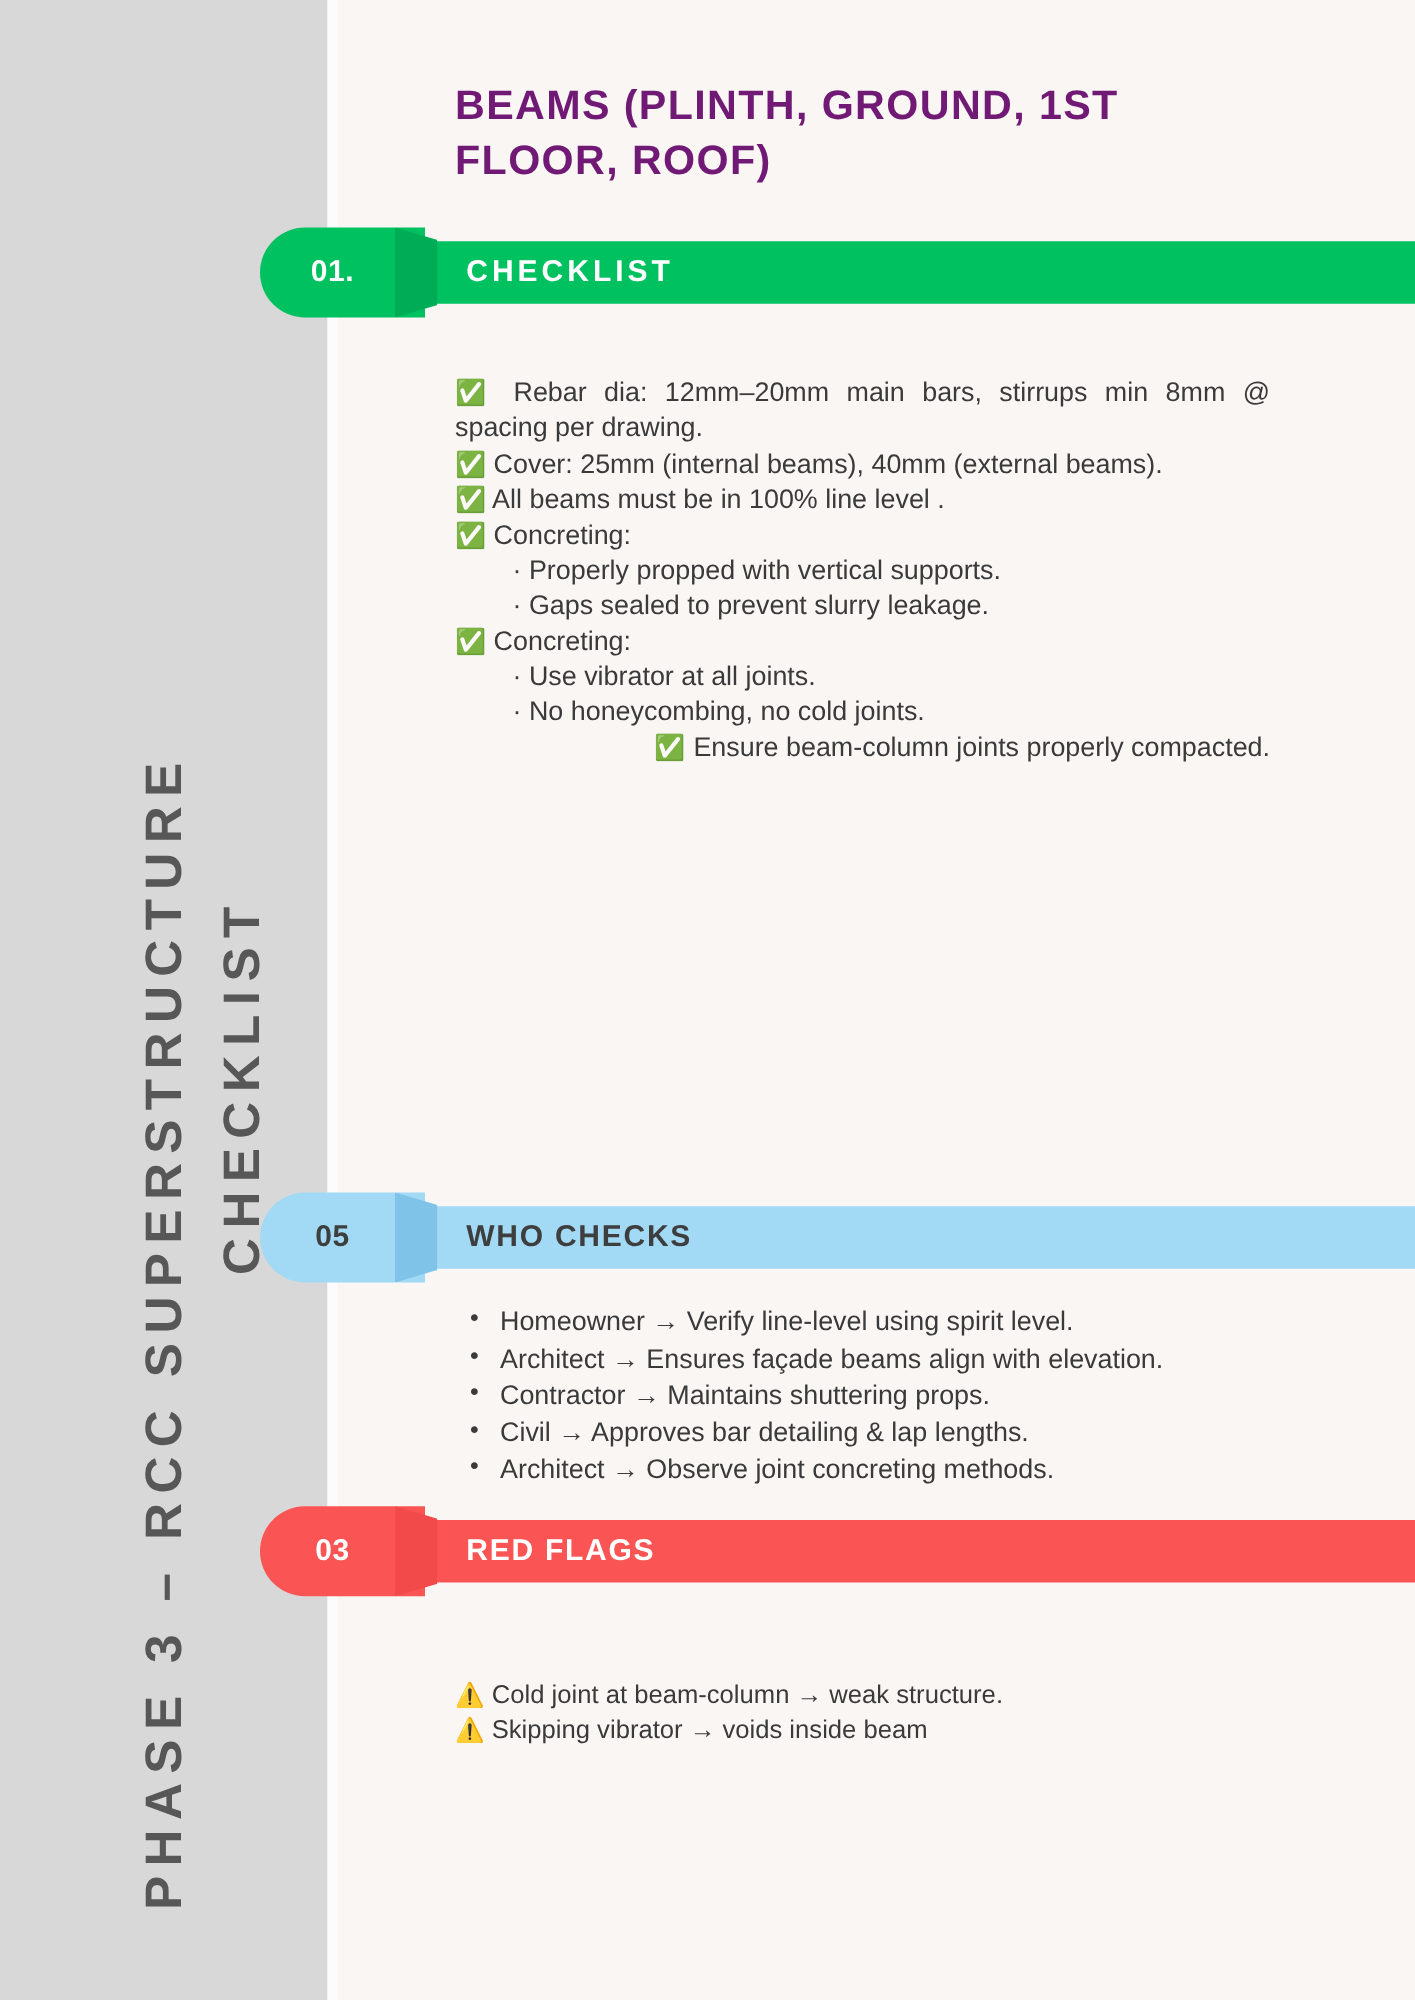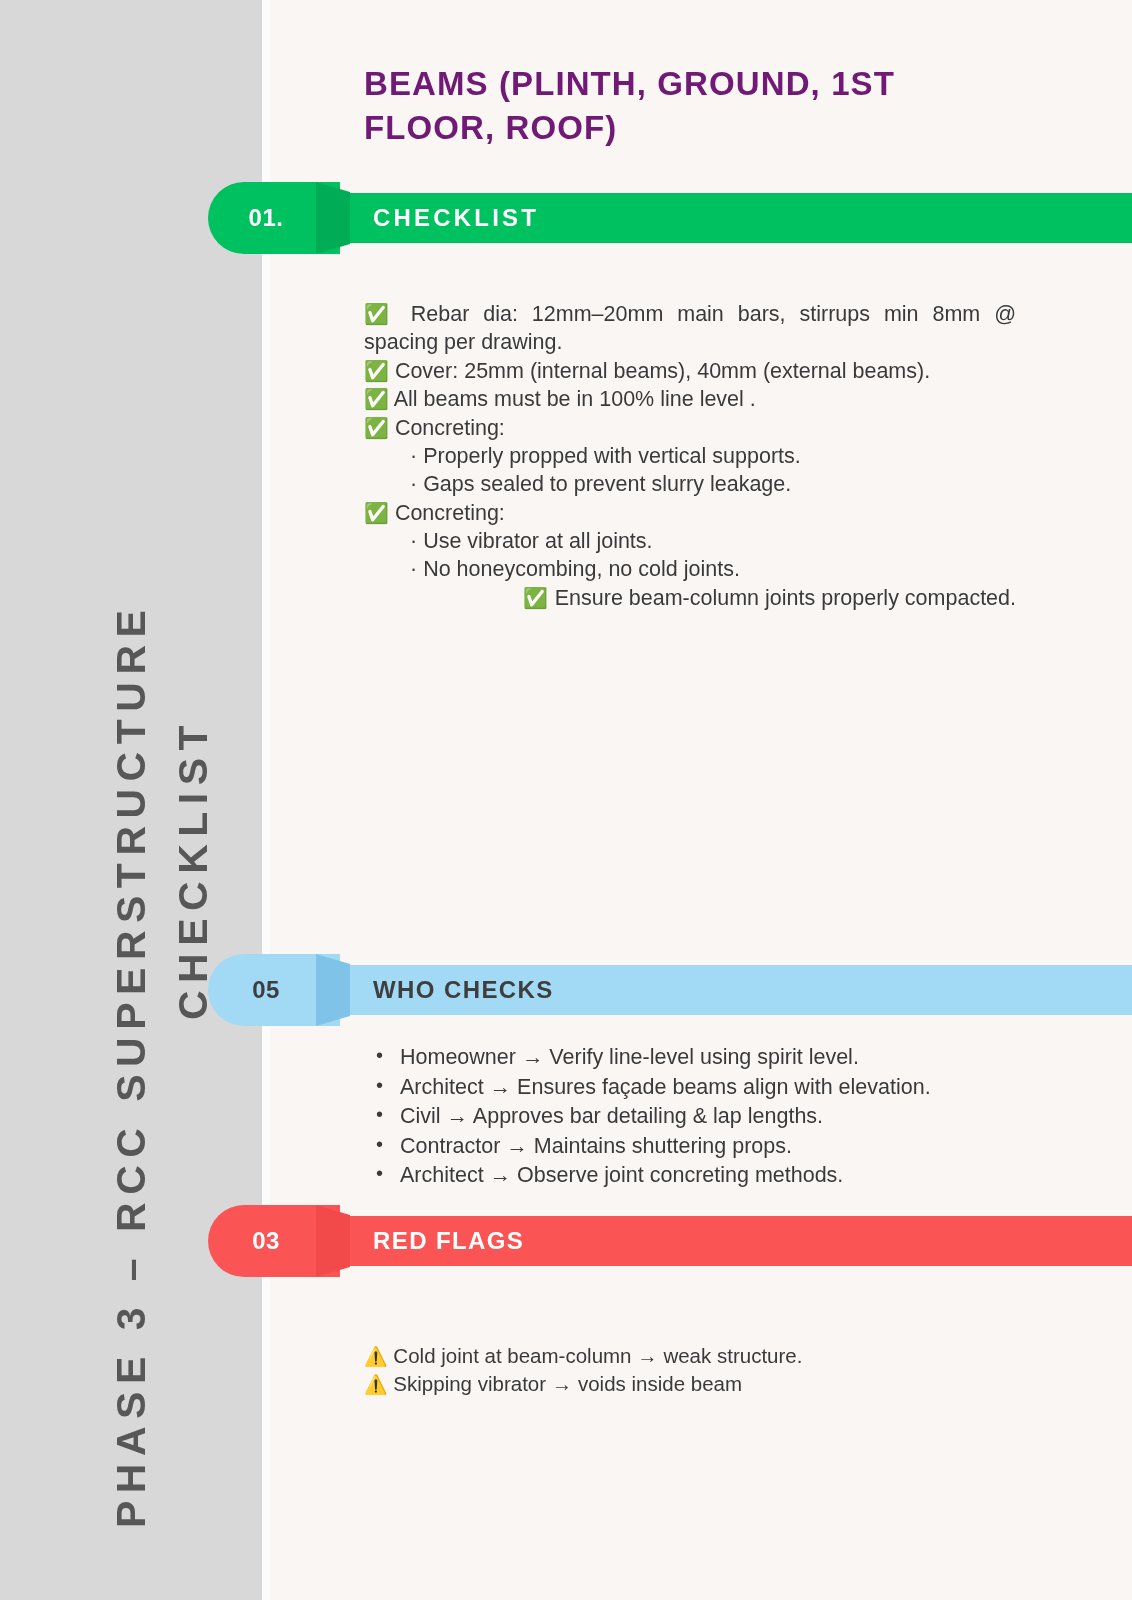--- a/index.html
+++ b/index.html
@@ -270,22 +270,22 @@
     <div class="banner-badge"></div>
     <div class="banner-bevel"></div>
     <div class="banner-num">05</div>
     <div class="banner-label">WHO CHECKS</div>
   </div>
 
   <div class="body-block" id="who-body">
     <ul>
         <li>Homeowner → Verify line-level using spirit level.</li>
         <li>Architect → Ensures façade beams align with elevation.</li>
+        <li>Contractor → Maintains shuttering props.</li>
         <li>Civil → Approves bar detailing &amp; lap lengths.</li>
-        <li>Contractor → Maintains shuttering props.</li>
         <li>Architect → Observe joint concreting methods.</li>
       </ul>
   </div>
 
   <div class="section-banner" id="banner-03">
     <div class="banner-bar"></div>
     <div class="banner-badge"></div>
     <div class="banner-bevel"></div>
     <div class="banner-num">03</div>
     <div class="banner-label">RED FLAGS</div>

